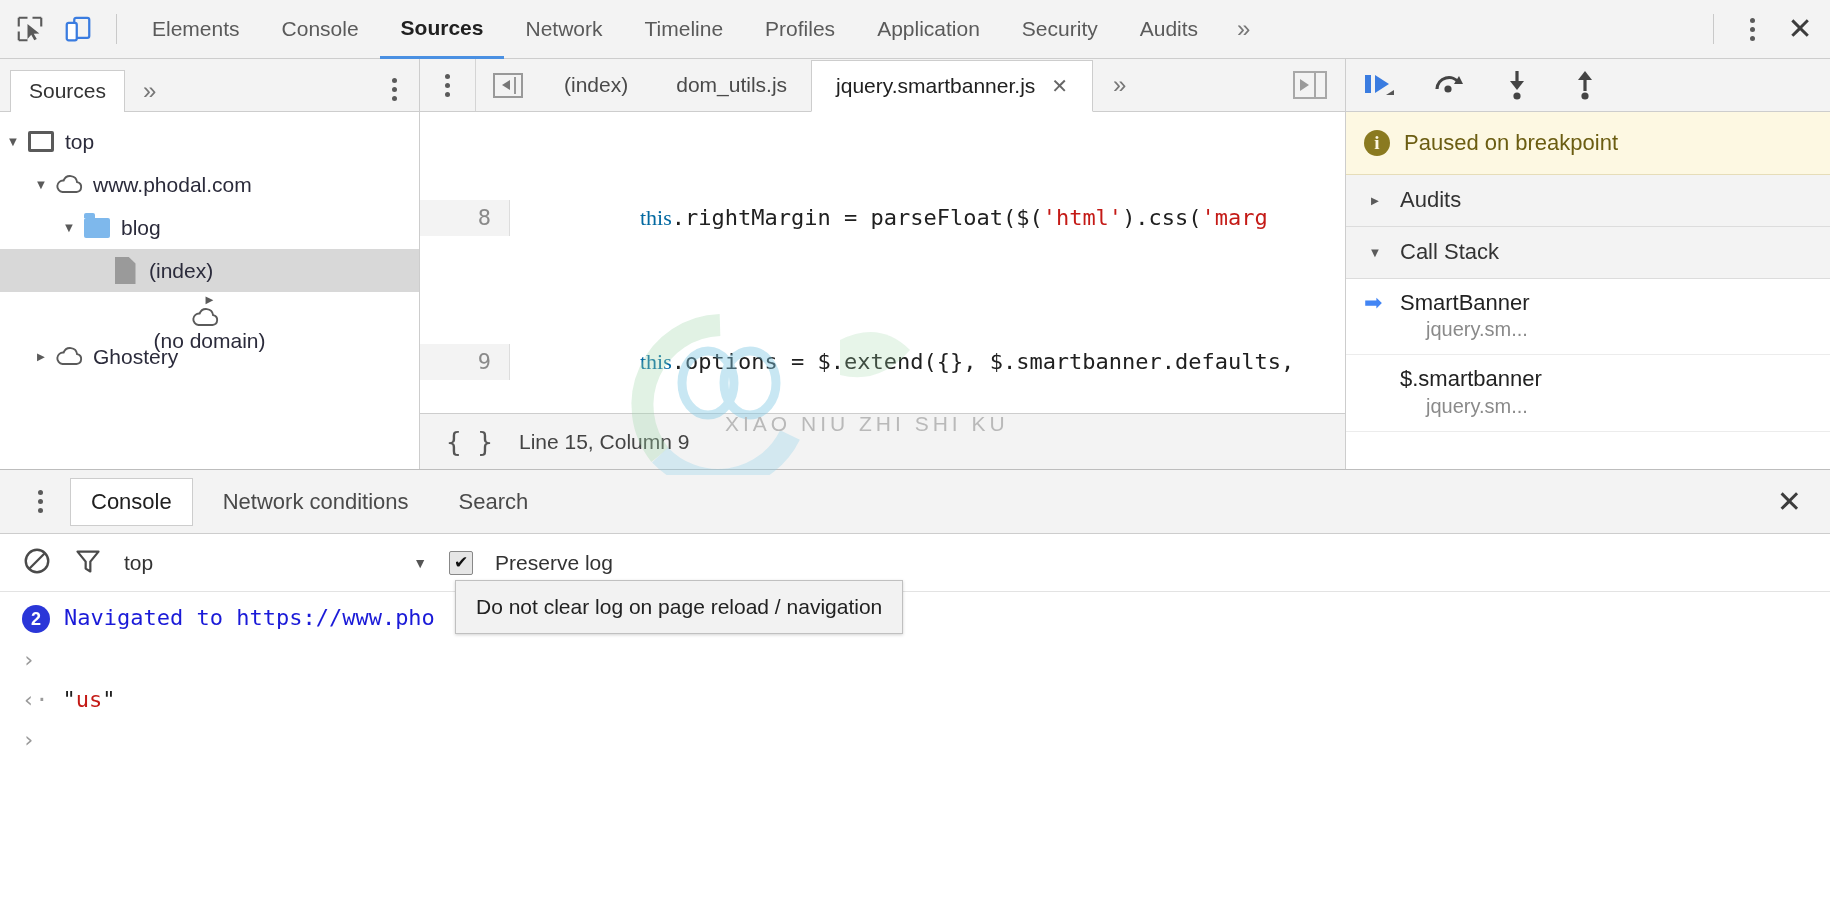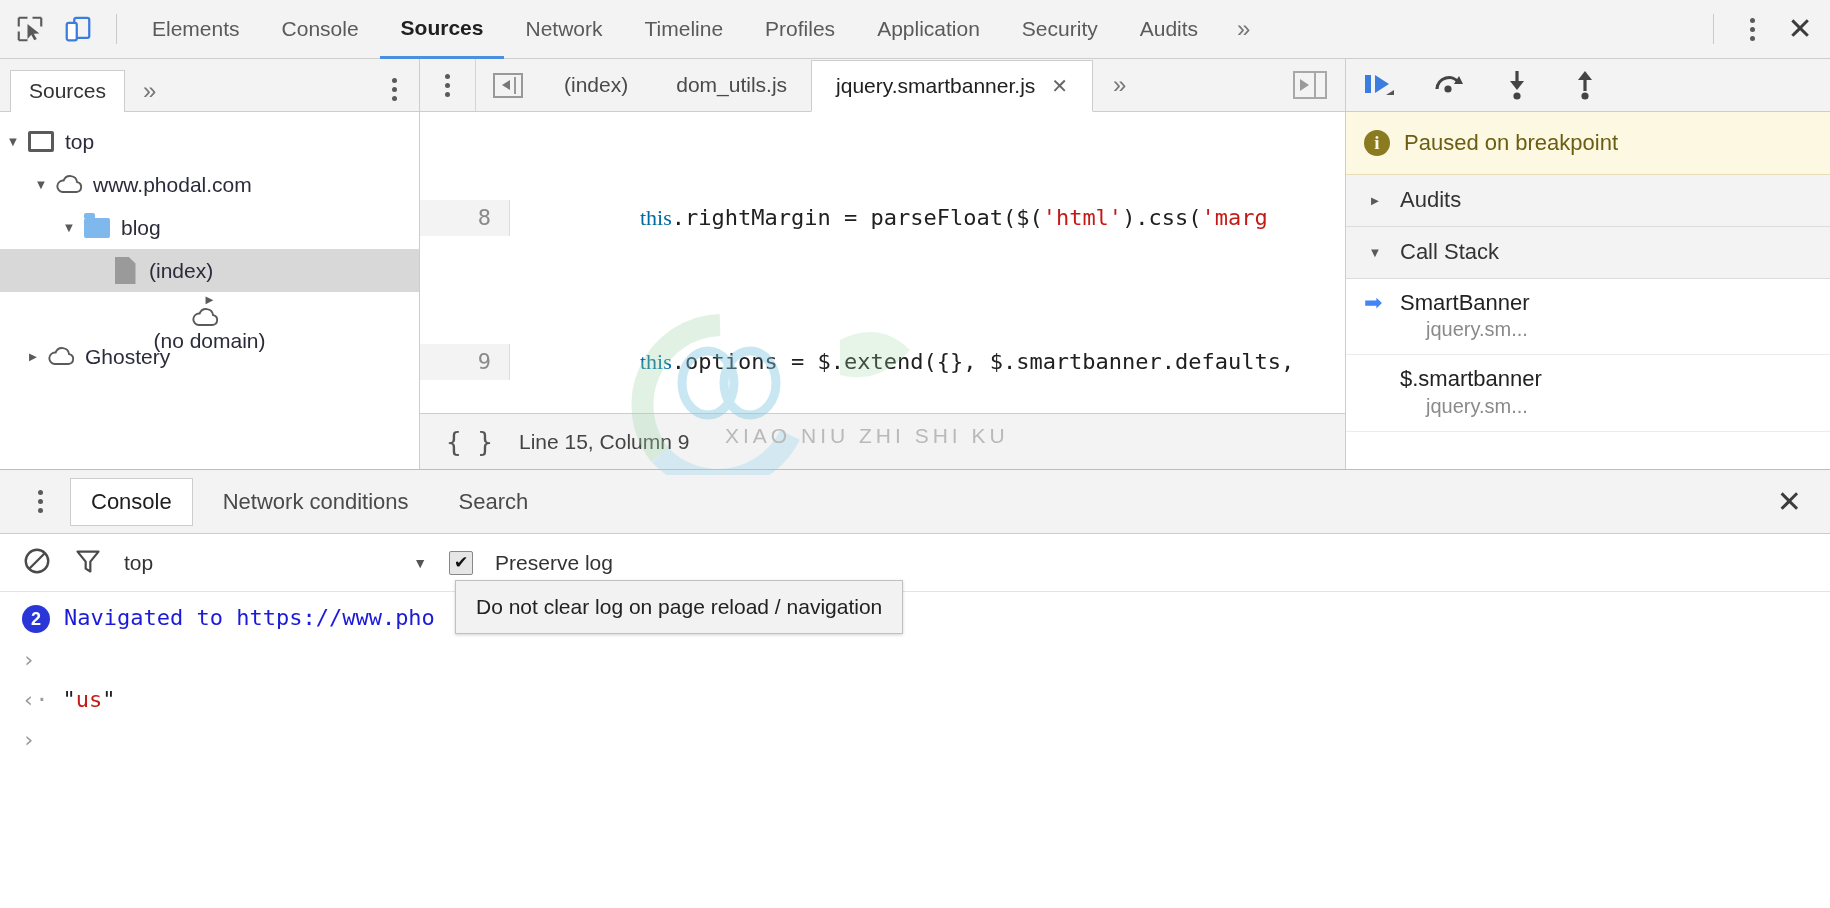--- a/index.html
+++ b/index.html
@@ -228,21 +228,21 @@
     box-shadow:0 1px 3px rgba(0,0,0,0.18);
   }
   
   .watermark {
     position:absolute; left:540px; top:305px;
     width:520px; height:170px; pointer-events:none; opacity:0.42; z-index:5;
   }
   .wm-text {
     position:absolute; left:725px; top:412px;
     font-size:21px; letter-spacing:4px; color:#b9b9b9;
-    pointer-events:none; z-index:5;margin-top:12px;
+    pointer-events:none; z-index:5;
   }
 </style>
 </head>
 <body>
 
 <div class="app">
 
   <div class="main-toolbar">
     <div class="tb-icon-btn">
       <svg width="30" height="30" viewBox="0 0 24 24">
@@ -338,21 +338,21 @@
         <div class="tree-row" style="flex-direction:column;">
           <span class="tw closed"></span>
           <span class="ticon">
             <svg width="30" height="22" viewBox="0 0 30 22">
                 <path d="M8.5 18 h14 a5 5 0 0 0 .6-9.9 A7 7 0 0 0 9.6 6.6 A5.6 5.6 0 0 0 8.5 18 z" fill="none" stroke="#5a5a5a" stroke-width="1.9"></path>
               </svg>
           </span>
           <span class="tlabel">(no domain)</span>
         </div>
 
-        <div class="tree-row" style="padding-left:20px;">
+        <div class="tree-row" style="padding-left:28px;">
           <span class="tw closed"></span>
           <span class="ticon">
             <svg width="30" height="22" viewBox="0 0 30 22">
                 <path d="M8.5 18 h14 a5 5 0 0 0 .6-9.9 A7 7 0 0 0 9.6 6.6 A5.6 5.6 0 0 0 8.5 18 z" fill="none" stroke="#5a5a5a" stroke-width="1.9"></path>
               </svg>
           </span>
           <span class="tlabel">Ghostery</span>
         </div>
 
       </div>

